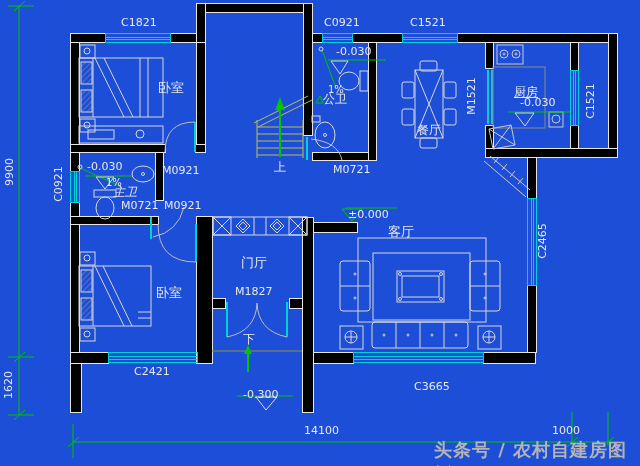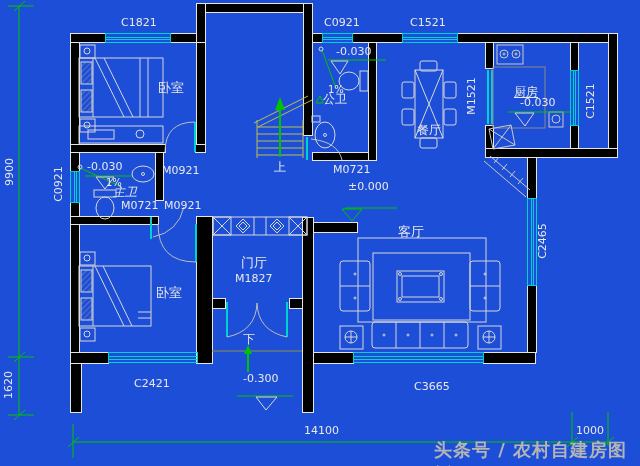--- a/index.html
+++ b/index.html
@@ -311,49 +311,49 @@
     <line x1="603" y1="447" x2="614" y2="437"></line>
   </g>
 </svg>
 
   <div class="lbl" style="left:121px;top:16px;">C1821</div>
   <div class="lbl" style="left:324px;top:16px;">C0921</div>
   <div class="lbl" style="left:410px;top:16px;">C1521</div>
   <div class="lbl v" style="left:29px;top:175px;">C0921</div>
   <div class="lbl v" style="left:561px;top:92px;">C1521</div>
   <div class="lbl v" style="left:513px;top:232px;">C2465</div>
-  <div class="lbl" style="left:134px;top:365px;margin-top:12px;">C2421</div>
+  <div class="lbl" style="left:134px;top:365px;">C2421</div>
   <div class="lbl" style="left:398px;top:380px;margin-left:16px;">C3665</div>
 
   <div class="lbl" style="left:162px;top:164px;">M0921</div>
   <div class="lbl" style="left:164px;top:199px;">M0921</div>
   <div class="lbl" style="left:121px;top:199px;">M0721</div>
   <div class="lbl" style="left:333px;top:163px;">M0721</div>
   <div class="lbl v" style="left:442px;top:87px;">M1521</div>
-  <div class="lbl" style="left:235px;top:272px;text-align:center;">M1827</div>
+  <div class="lbl" style="left:235px;top:285px;text-align:center;">M1827</div>
 
   <div class="lbl big" style="left:158px;top:81px;">卧室</div>
   <div class="lbl big" style="left:156px;top:286px;">卧室</div>
   <div class="lbl cn" style="left:113px;top:186px;font-style:italic;">主卫</div>
   <div class="lbl cn" style="left:323px;top:93px;">公卫</div>
   <div class="lbl big" style="left:241px;top:256px;">门厅</div>
-  <div class="lbl big" style="left:398px;top:225px;">客厅</div>
+  <div class="lbl big" style="left:388px;top:225px;">客厅</div>
   <div class="lbl cn" style="left:417px;top:92px;margin-top:32px;">餐厅</div>
   <div class="lbl cn" style="left:514px;top:86px;text-decoration:underline;">厨房</div>
 
   <div class="lbl cn" style="left:274px;top:161px;">上</div>
   <div class="lbl cn" style="left:243px;top:333px;">下</div>
 
   <div class="lbl" style="left:336px;top:45px;">-0.030</div>
   <div class="lbl sm" style="left:328px;top:83px;">1%</div>
   <div class="lbl" style="left:87px;top:160px;">-0.030</div>
   <div class="lbl sm" style="left:106px;top:176px;">1%</div>
   <div class="lbl" style="left:520px;top:96px;">-0.030</div>
-  <div class="lbl" style="left:348px;top:180px;">±0.000</div>
-  <div class="lbl" style="left:243px;top:372px;text-align:center;">-0.300</div>
+  <div class="lbl" style="left:348px;top:208px;">±0.000</div>
+  <div class="lbl" style="left:243px;top:388px;text-align:center;">-0.300</div>
 
   <div class="lbl v" style="left:-20px;top:163px;">9900</div>
   <div class="lbl v" style="left:-21px;top:376px;">1620</div>
   <div class="lbl" style="left:304px;top:424px;">14100</div>
-  <div class="lbl" style="left:576px;top:424px;">1000</div>
+  <div class="lbl" style="left:552px;top:424px;">1000</div>
 
   <div class="wm" style="left:434px;top:438px;">头条号 / 农村自建房图纸</div>
 </div>
 
 </body></html>

